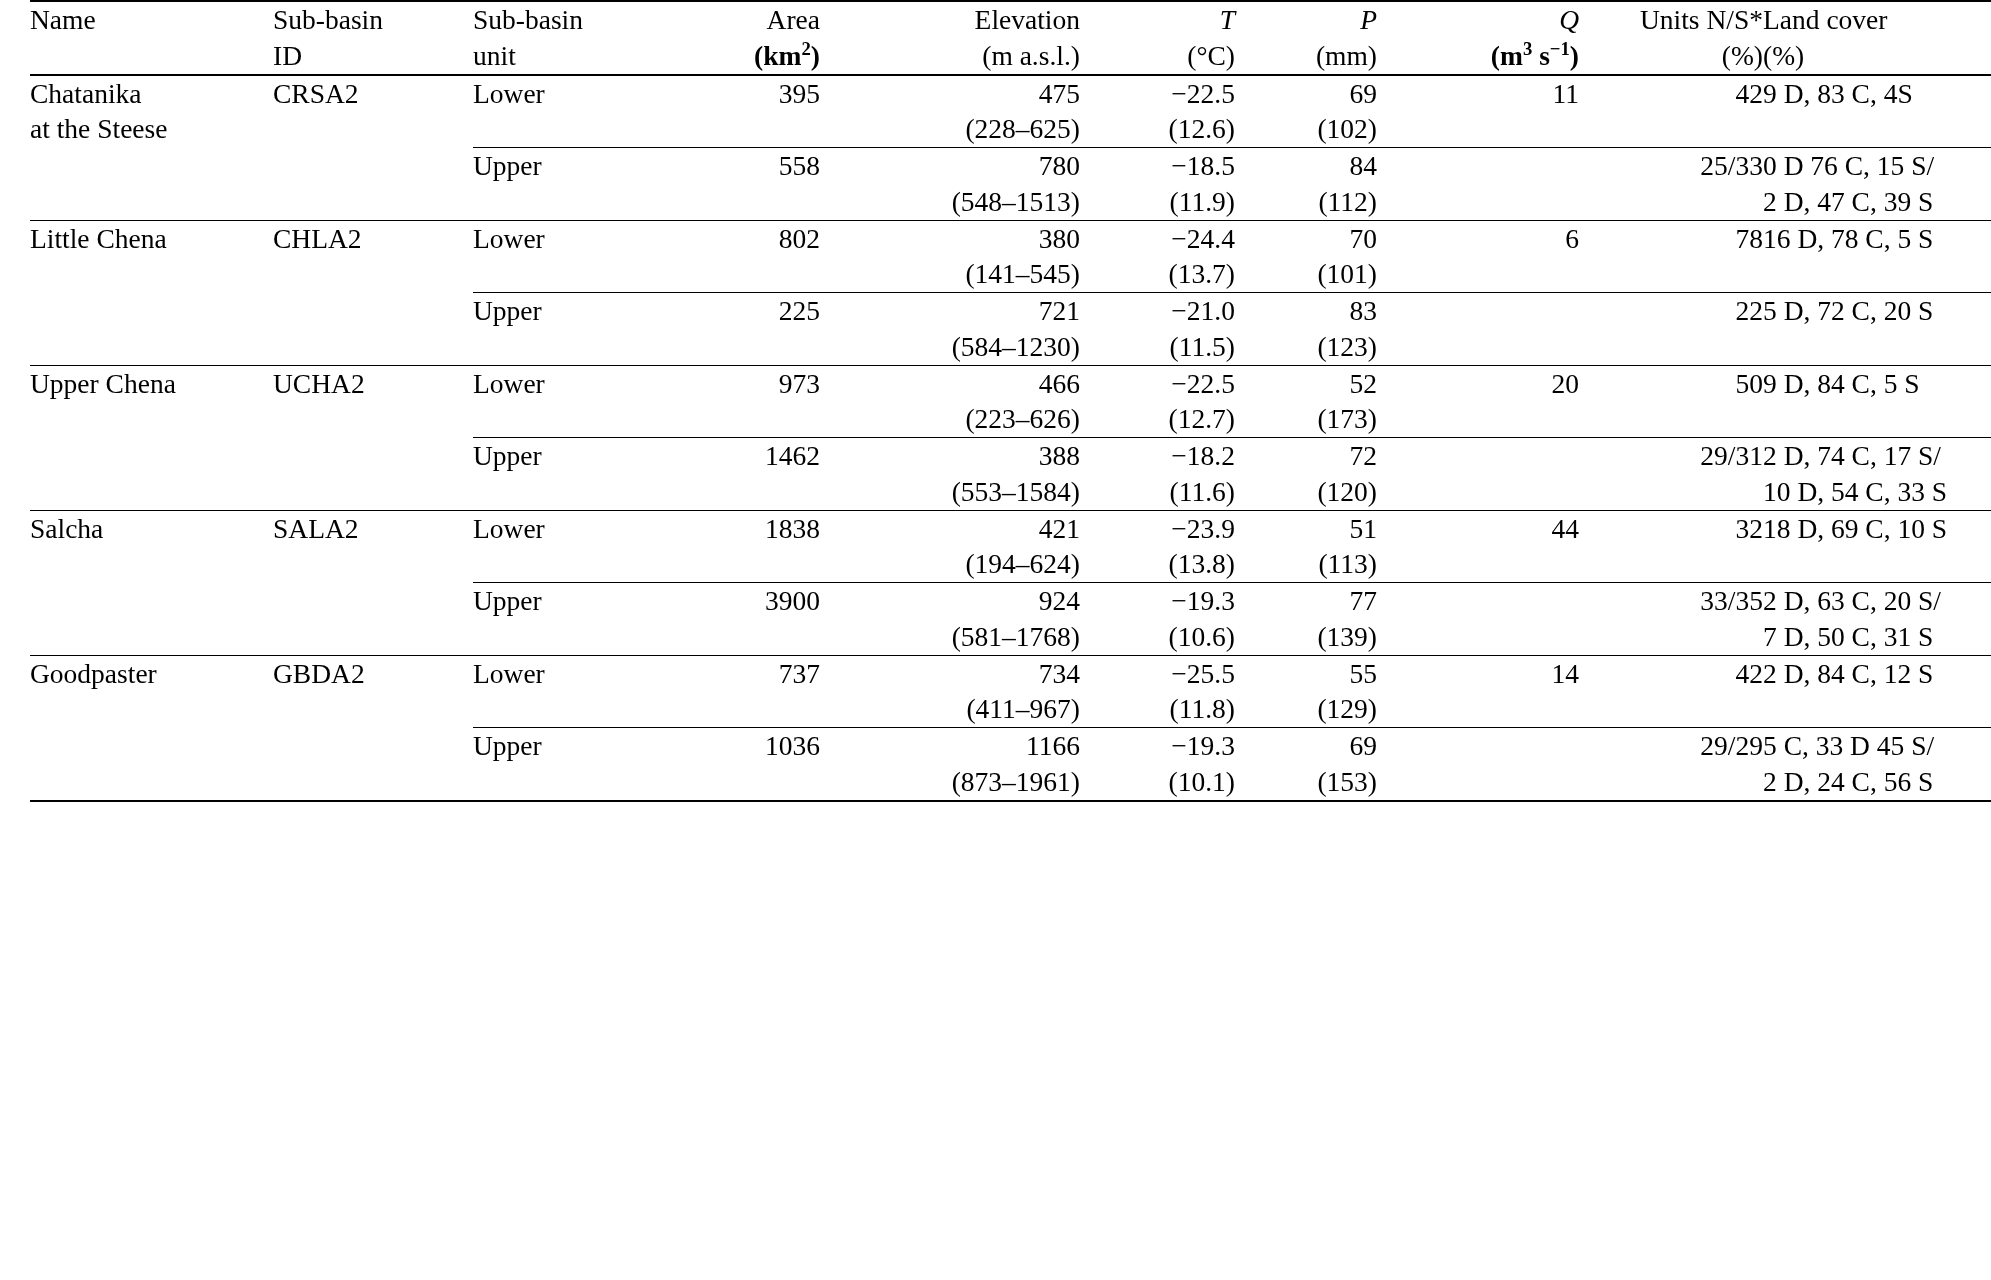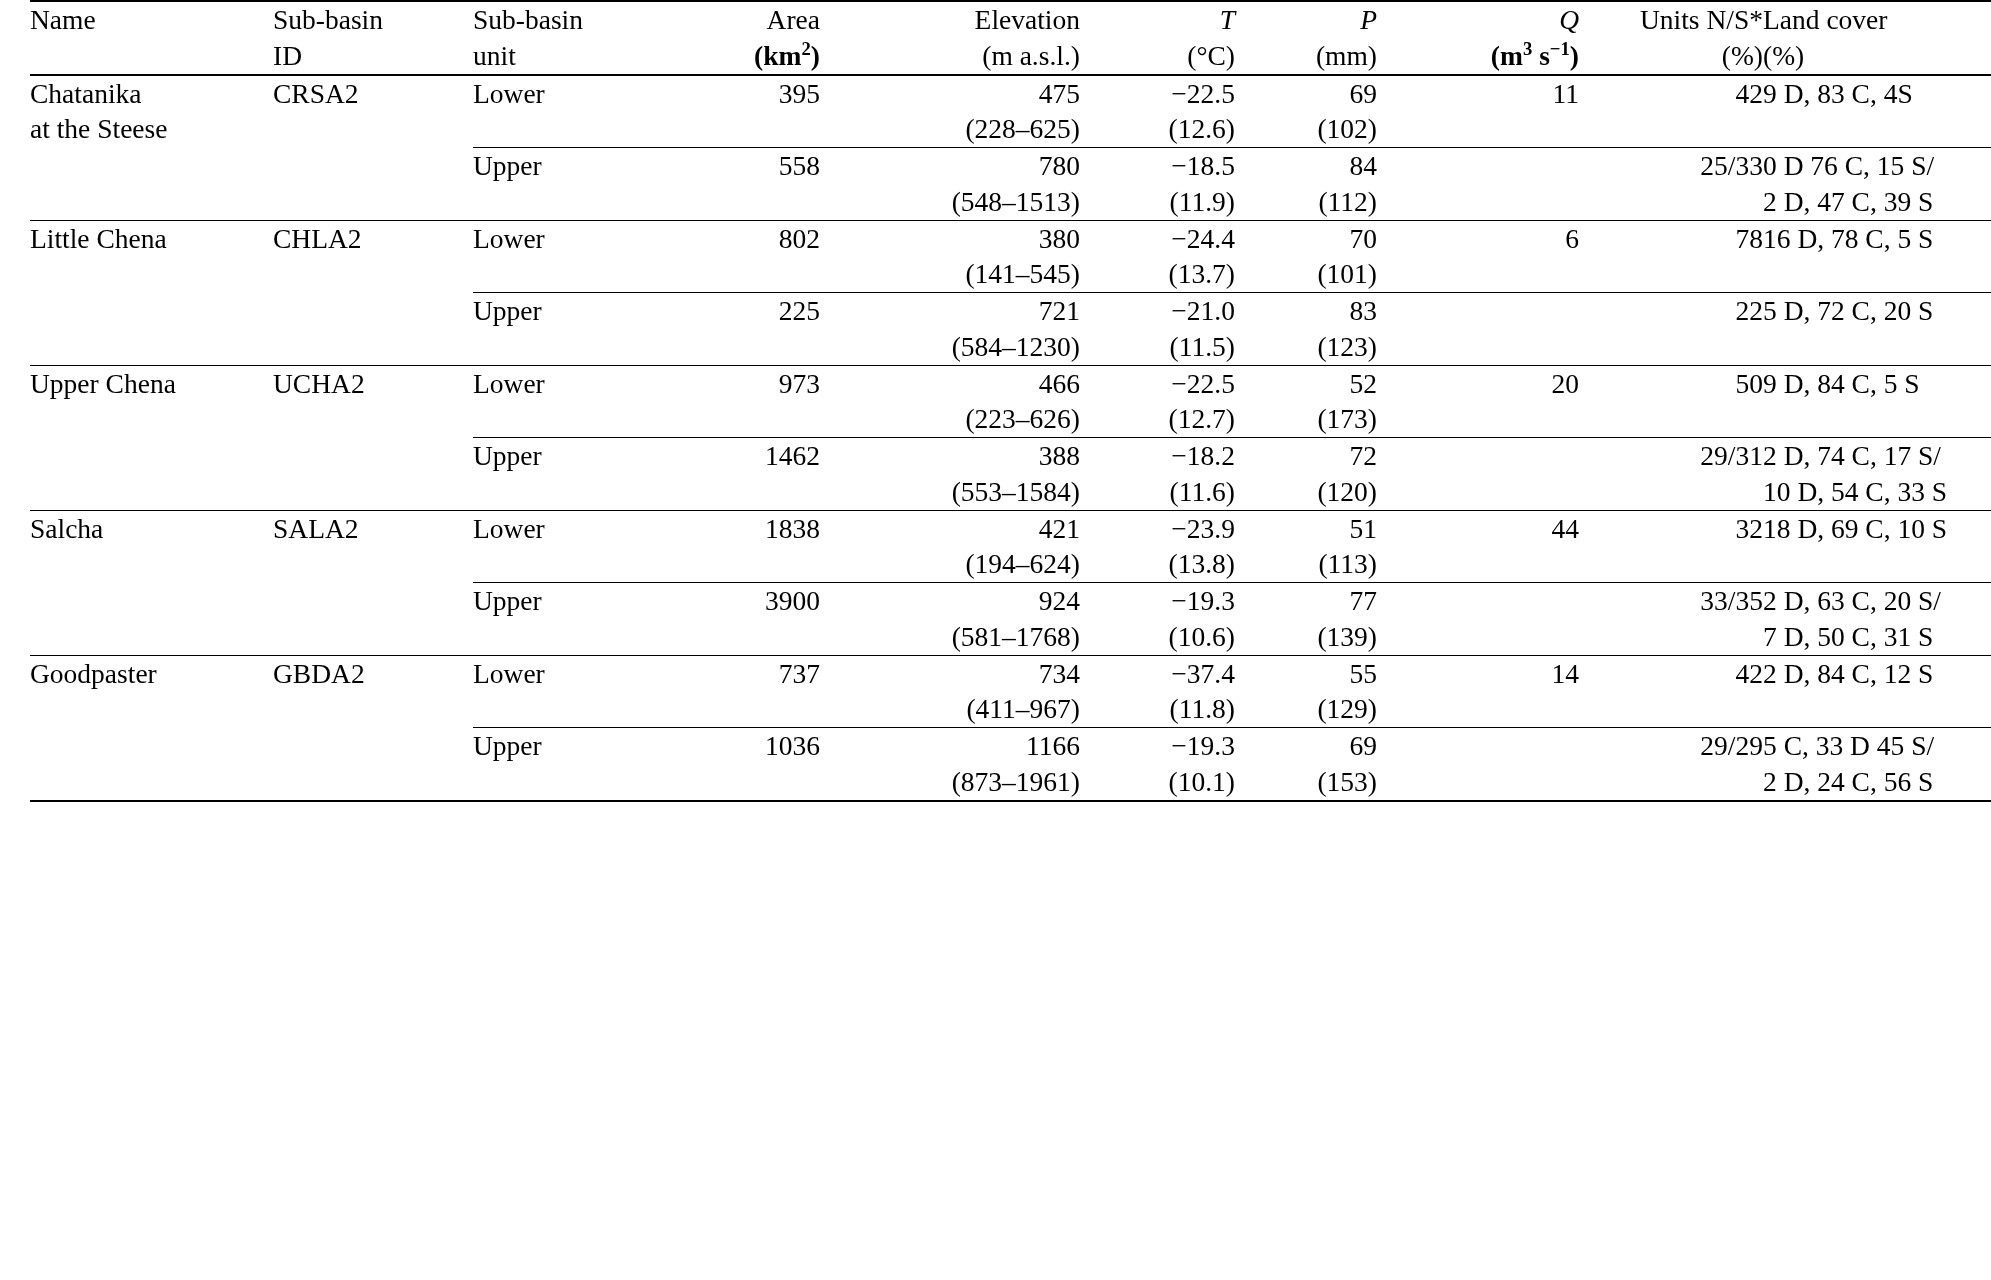--- a/index.html
+++ b/index.html
@@ -453,21 +453,21 @@
       <span>Lower</span>
     </td>
     <td class="cell ar">
       <span>737</span>
     </td>
     <td class="cell ar">
       <span class="line2">734</span>
       <span class="line2">(411–967)</span>
     </td>
     <td class="cell ar">
-      <span class="line2">−37.4</span>
+      <span class="line2">−25.5</span>
       <span class="line2">(11.8)</span>
     </td>
     <td class="cell ar">
       <span class="line2">55</span>
       <span class="line2">(129)</span>
     </td>
     <td class="cell ar">
       <span>14</span>
     </td>
     <td class="cell ar">

